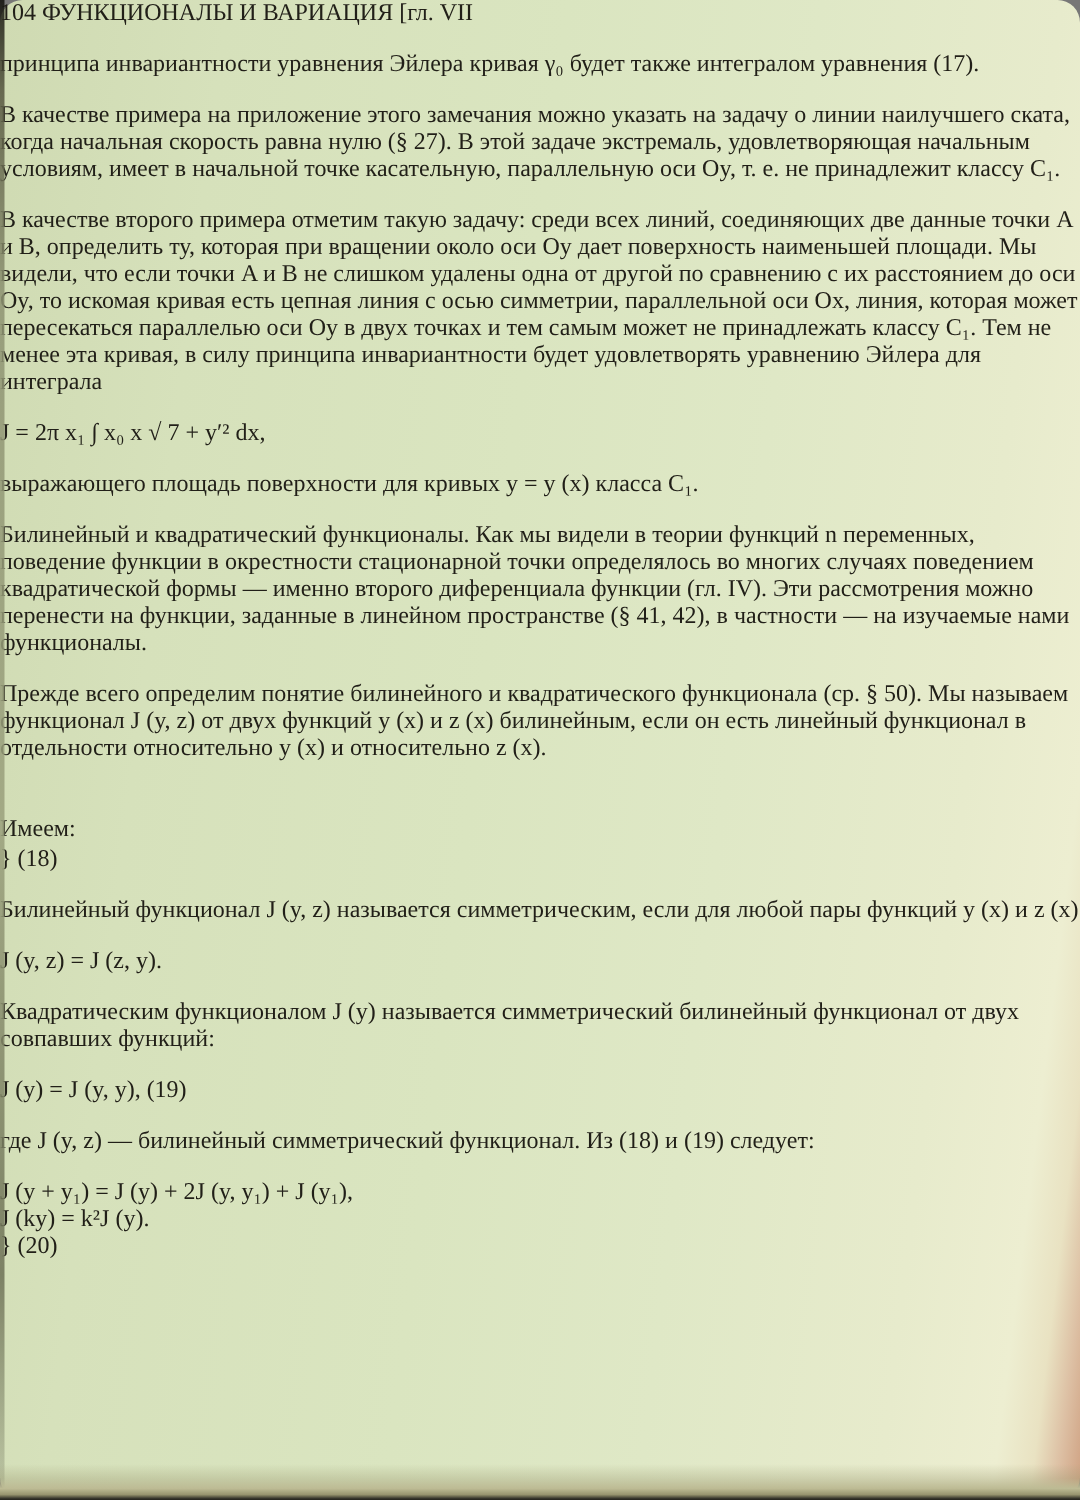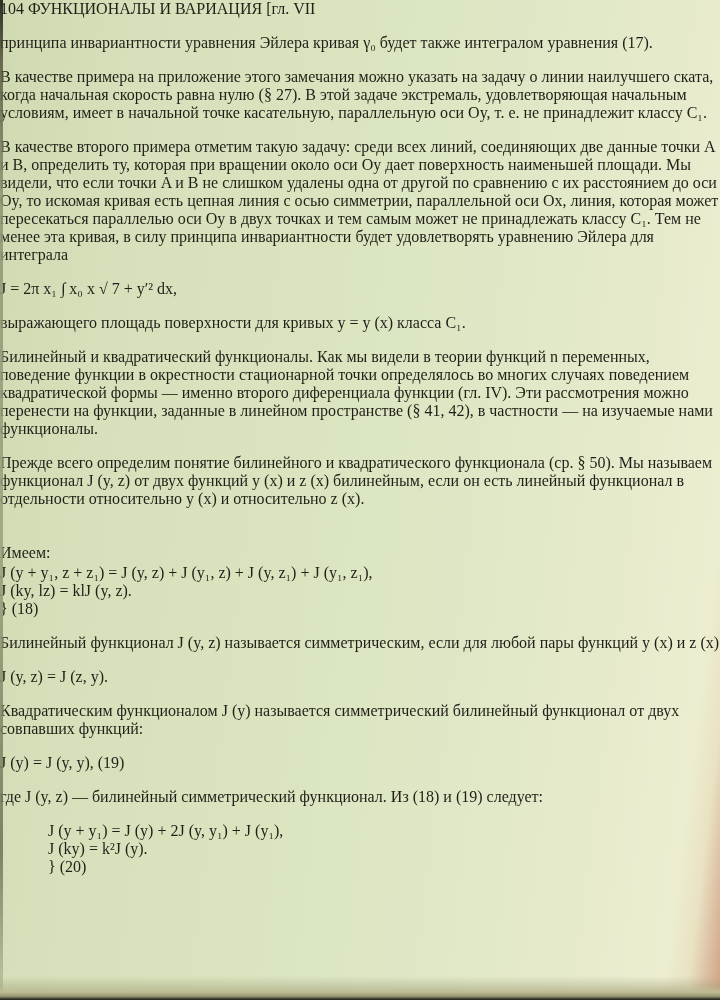--- a/index.html
+++ b/index.html
@@ -7,20 +7,21 @@
     width:720px;height:1000px;overflow:hidden;
     background:#777;
     font-family:"Liberation Serif","DejaVu Serif",serif;
   }
   .page{
     position:relative;width:720px;height:1000px;
     color:#211f18;
     background:linear-gradient(97deg,
       #cfdab2 0%, #d6e1bb 18%, #dae5c0 45%, #dfe8c6 65%,
       #e7ebcc 84%, #edeed1 93%, #e9e2c2 96%, #ddc0a4 98%, #cfa182 100%);
+    border-radius:15px;
   }
   
   .edge-left{position:absolute;left:0;top:0;width:3px;height:100%;
     background:linear-gradient(to bottom,#11110c 0%,#55553f 6%,#8e9372 20%,#9aa07c 55%,#6d7156 85%,#20201722 100%);
     opacity:.85;}
   .edge-bottom{position:absolute;left:0;bottom:0;width:100%;height:24px;
     background:linear-gradient(to bottom, rgba(140,138,100,0) 0%, rgba(160,158,118,.35) 40%, #bdbb94 68%, #97946f 85%, #34332a 96%, #23221c 100%);}
   .edge-right{position:absolute;right:0;top:0;width:16px;height:100%;
     background:linear-gradient(to right, rgba(226,192,160,0) 0%, rgba(224,188,152,.45) 40%, #d3a follow 0;
     background:linear-gradient(to right, rgba(226,192,160,0) 0%, rgba(223,186,150,.5) 45%, #cf9f7e 80%, #c2916f 100%);}
@@ -94,43 +95,39 @@
     <p class="para noindent">выражающего площадь поверхности для кривых y = y (x) класса C₁.</p>
 
 
     <p class="para"><span class="boldlead">Билинейный и квадратический функционалы.</span><span> Как мы видели в теории функций n переменных, поведение функции в окрестности стационарной точки определялось во многих случаях поведением квадратической формы — именно второго диференциала функции (гл. IV). Эти рассмотрения можно перенести на функции, заданные в линейном пространстве (§ 41, 42), в частности — на изучаемые нами функционалы.</span></p>
 
     <p class="para"><span>Прежде всего определим понятие билинейного и квадратического функционала (ср. § 50). Мы называем функционал J (y, z) от двух функций y (x) и z (x) </span><span class="itlead">билинейным</span><span>, если он есть линейный функционал в отдельности относительно y (x) и относительно z (x).</span></p>
 
     <p class="para" style="margin-bottom:2px;margin-top:36px;">Имеем:</p>
 
     <div class="eqgroup">
-      <div class="eqlines">
-        <div class="math eqline">J (y + y₁, z + z₁) = J (y, z) + J (y₁, z) + J (y, z₁) + J (y₁, z₁),</div>
-        <div class="math eqline2">J (ky, lz) = klJ (y, z).</div>
-      </div>
       <span class="brace">}</span>
       <span class="eqnum">(18)</span>
     </div>
 
     <p class="para noindent"><span>Билинейный функционал J (y, z) называется </span><span class="itlead">симметрическим</span><span>, если для любой пары функций y (x) и z (x)</span></p>
 
     <div class="eqcenter math">J (y, z) = J (z, y).</div>
 
     <p class="para"><span class="itlead">Квадратическим</span><span> функционалом J (y) называется симметрический билинейный функционал от двух совпавших функций:</span></p>
 
     <div class="eqsingle">
       <span class="eqspacer"></span>
       <span class="eqlines math">J (y) = J (y, y),</span>
       <span class="eqnum">(19)</span>
     </div>
 
     <p class="para noindent">где J (y, z) — билинейный симметрический функционал. Из (18) и (19) следует:</p>
 
-    <div class="eqgroup" style="margin-top:12px;padding-left:48px;">
+    <div class="eqgroup" style="margin-top:12px;">
       <div class="eqlines" style="padding-right:30px;">
         <div class="math eqline">J (y + y₁) = J (y) + 2J (y, y₁) + J (y₁),</div>
         <div class="math eqline2">J (ky) = k²J (y).</div>
       </div>
       <span class="brace">}</span>
       <span class="eqnum">(20)</span>
     </div>
 
   </div>
 

